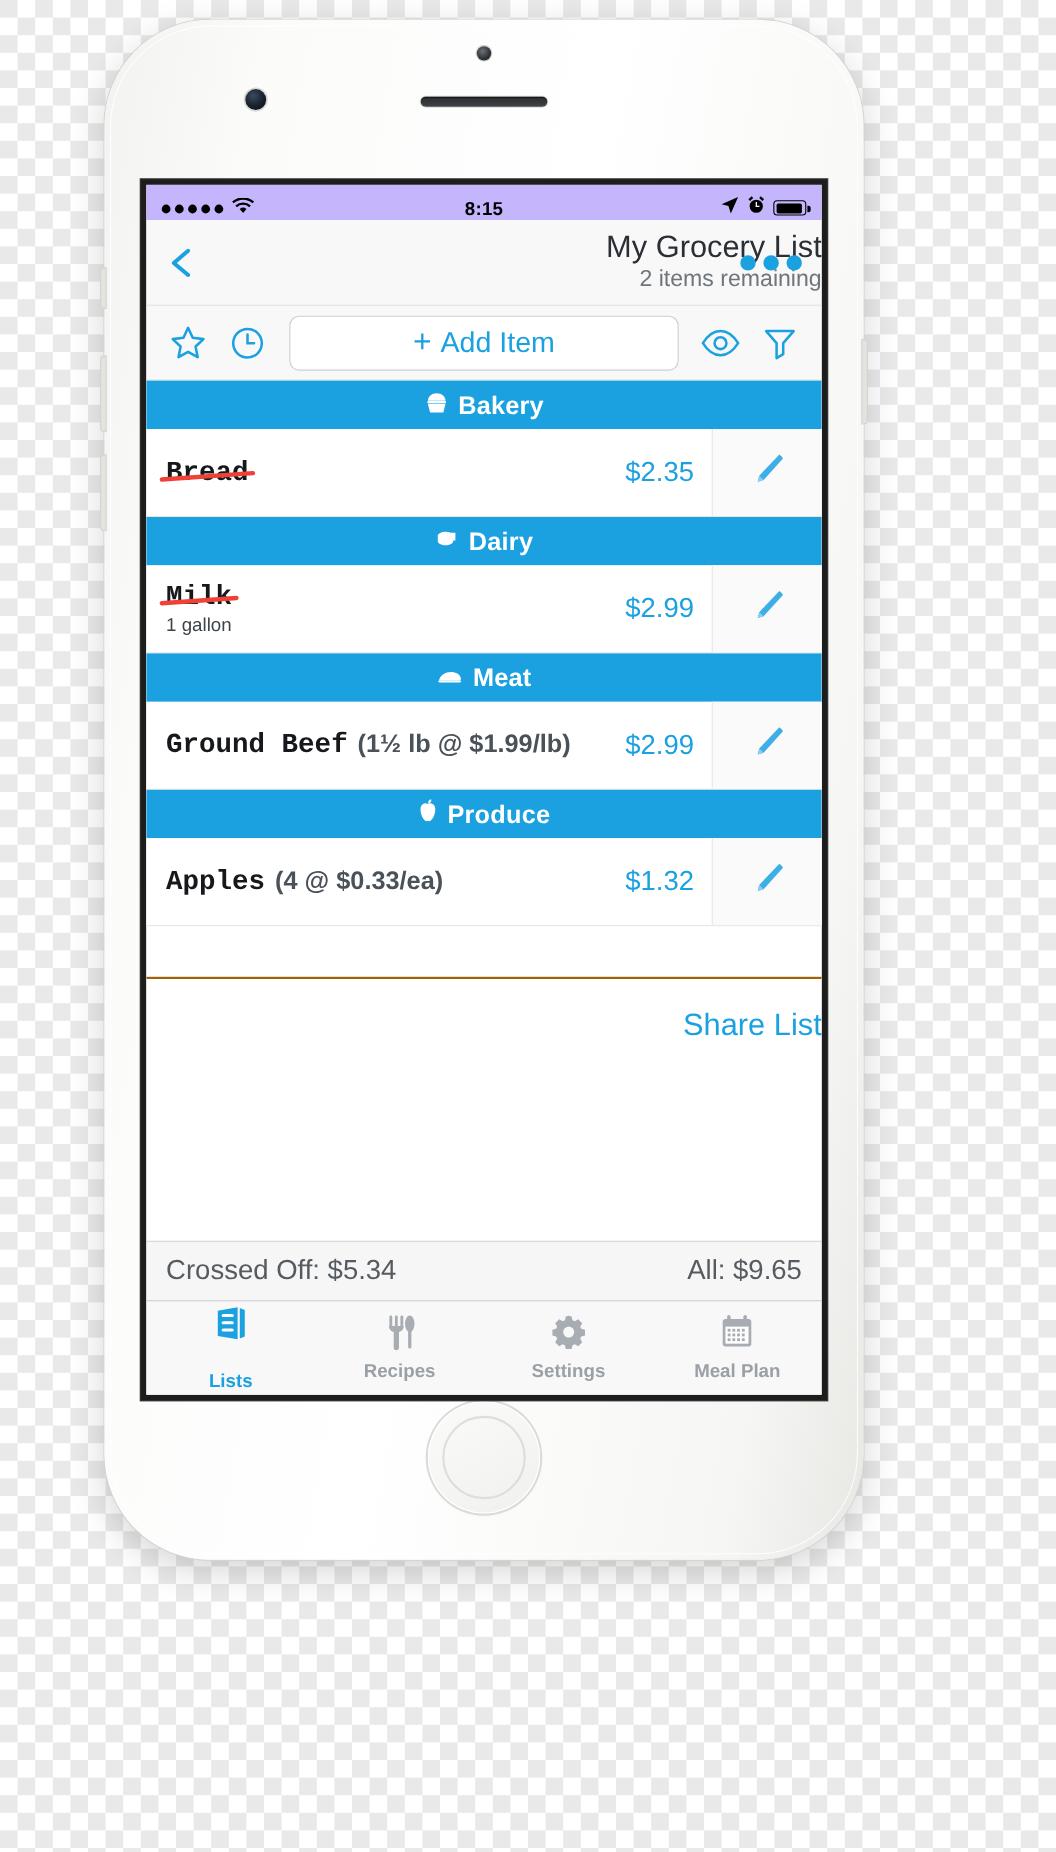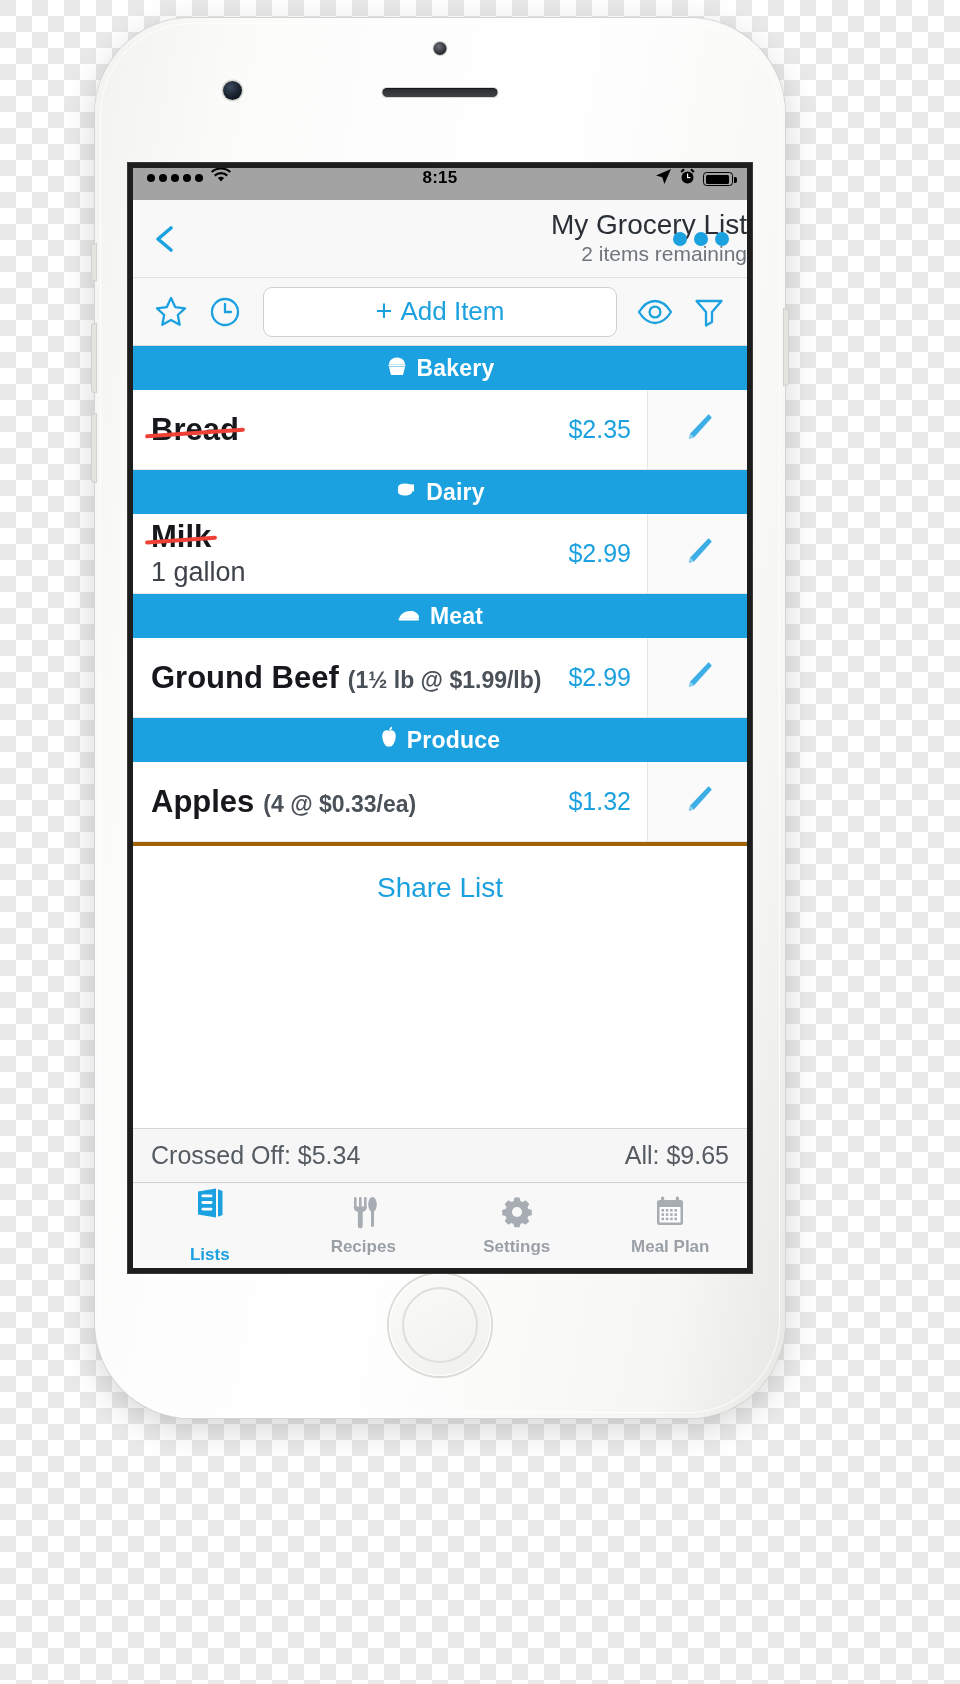--- a/index.html
+++ b/index.html
@@ -60,22 +60,22 @@
     top: 150px;
     width: 614px;
     height: 1100px;
     background: #ffffff;
     overflow: hidden;
     box-shadow: 0 0 0 5px #1d1d1d, 0 0 0 6px #3a3a3a;
   }
 
   
   .statusbar{
-    height:32px; background:#a3a3a3;
-    display:flex; align-items:flex-start; padding:0 14px;
+    height:32px; background:#c4b5fd;
+    display:flex; align-items:flex-end; padding:0 14px;
     font-size:17px; color:#000; position:relative;
   }
   .sb-left{display:flex; align-items:center; gap:8px;}
   .dots{display:flex; gap:4px;}
   .dots i{width:8px;height:8px;border-radius:50%;background:#000;display:block;}
   .sb-time{position:absolute; left:0; right:0; text-align:center; font-size:17px; font-weight:600; letter-spacing:.2px;}
   .sb-right{margin-left:auto; display:flex; align-items:center; gap:7px; position:relative; z-index:2;}
   .batt{width:30px;height:14px;border:1.6px solid #000;border-radius:3.5px;position:relative;}
   .batt::after{content:"";position:absolute;right:-4.5px;top:4px;width:2.6px;height:6px;background:#000;border-radius:0 2px 2px 0;}
   .batt i{position:absolute;left:1.5px;top:1.5px;bottom:1.5px;width:84%;background:#000;border-radius:1.5px;display:block;}
@@ -114,34 +114,34 @@
   }
   .row{
     display:flex; align-items:stretch; min-height:80px;
     border-bottom:1px solid #e6e6e6; background:#fff;
   }
   .row-main{
     flex:1 1 auto; display:flex; align-items:center; padding:0 16px 0 18px; gap:10px;
   }
   .row-text{ flex:1 1 auto; }
   .item-line{ display:flex; align-items:baseline; gap:9px; flex-wrap:wrap;}
-  .item-name{ font-size:31px; font-weight:bold; color:#16181b; position:relative; display:inline-block;}
+  .item-name{ font-size:25px; font-weight:bold; color:#16181b; position:relative; display:inline-block;font-family:Liberation Mono, monospace;}
   .item-name.crossed::after{
     content:""; position:absolute; left:-6px; right:-6px; top:54%;
     height:3.5px; background:#ef4136; transform:rotate(-4deg); border-radius:2px;
   }
   .item-qty{ font-size:23px; color:#4b5158;font-weight:bold; }
-  .item-sub{ font-size:27px; color:#3e434a; margin-top:2px; }
+  .item-sub{ font-size:17px; color:#3e434a; margin-top:2px; }
   .price{ font-size:25px; color:#1ca1e0; white-space:nowrap; margin-left:auto; padding-left:14px;}
   .edit-cell{
     width:100px; flex:0 0 100px; background:#fafafa; border-left:1px solid #e6e6e6;
     display:flex; align-items:center; justify-content:center; cursor:pointer;
   }
   .share-wrap{
-    border-top:4px solid #a16207; text-align:center; padding:26px 0 0;
+    border-top:2px solid #a16207; text-align:right; padding:26px 0 0;margin-top:46px;
   }
   .share-link{ color:#1ca1e0; font-size:28px; cursor:pointer; display:inline-block;}
 
   .spacer{ flex:1 1 auto; background:#fff; }
 
   
   .totals{
     height:54px; background:#f6f6f6; border-top:1px solid #d6d6d6;
     display:flex; align-items:center; justify-content:space-between;
     padding:0 18px; font-size:25px; color:#555b61;

